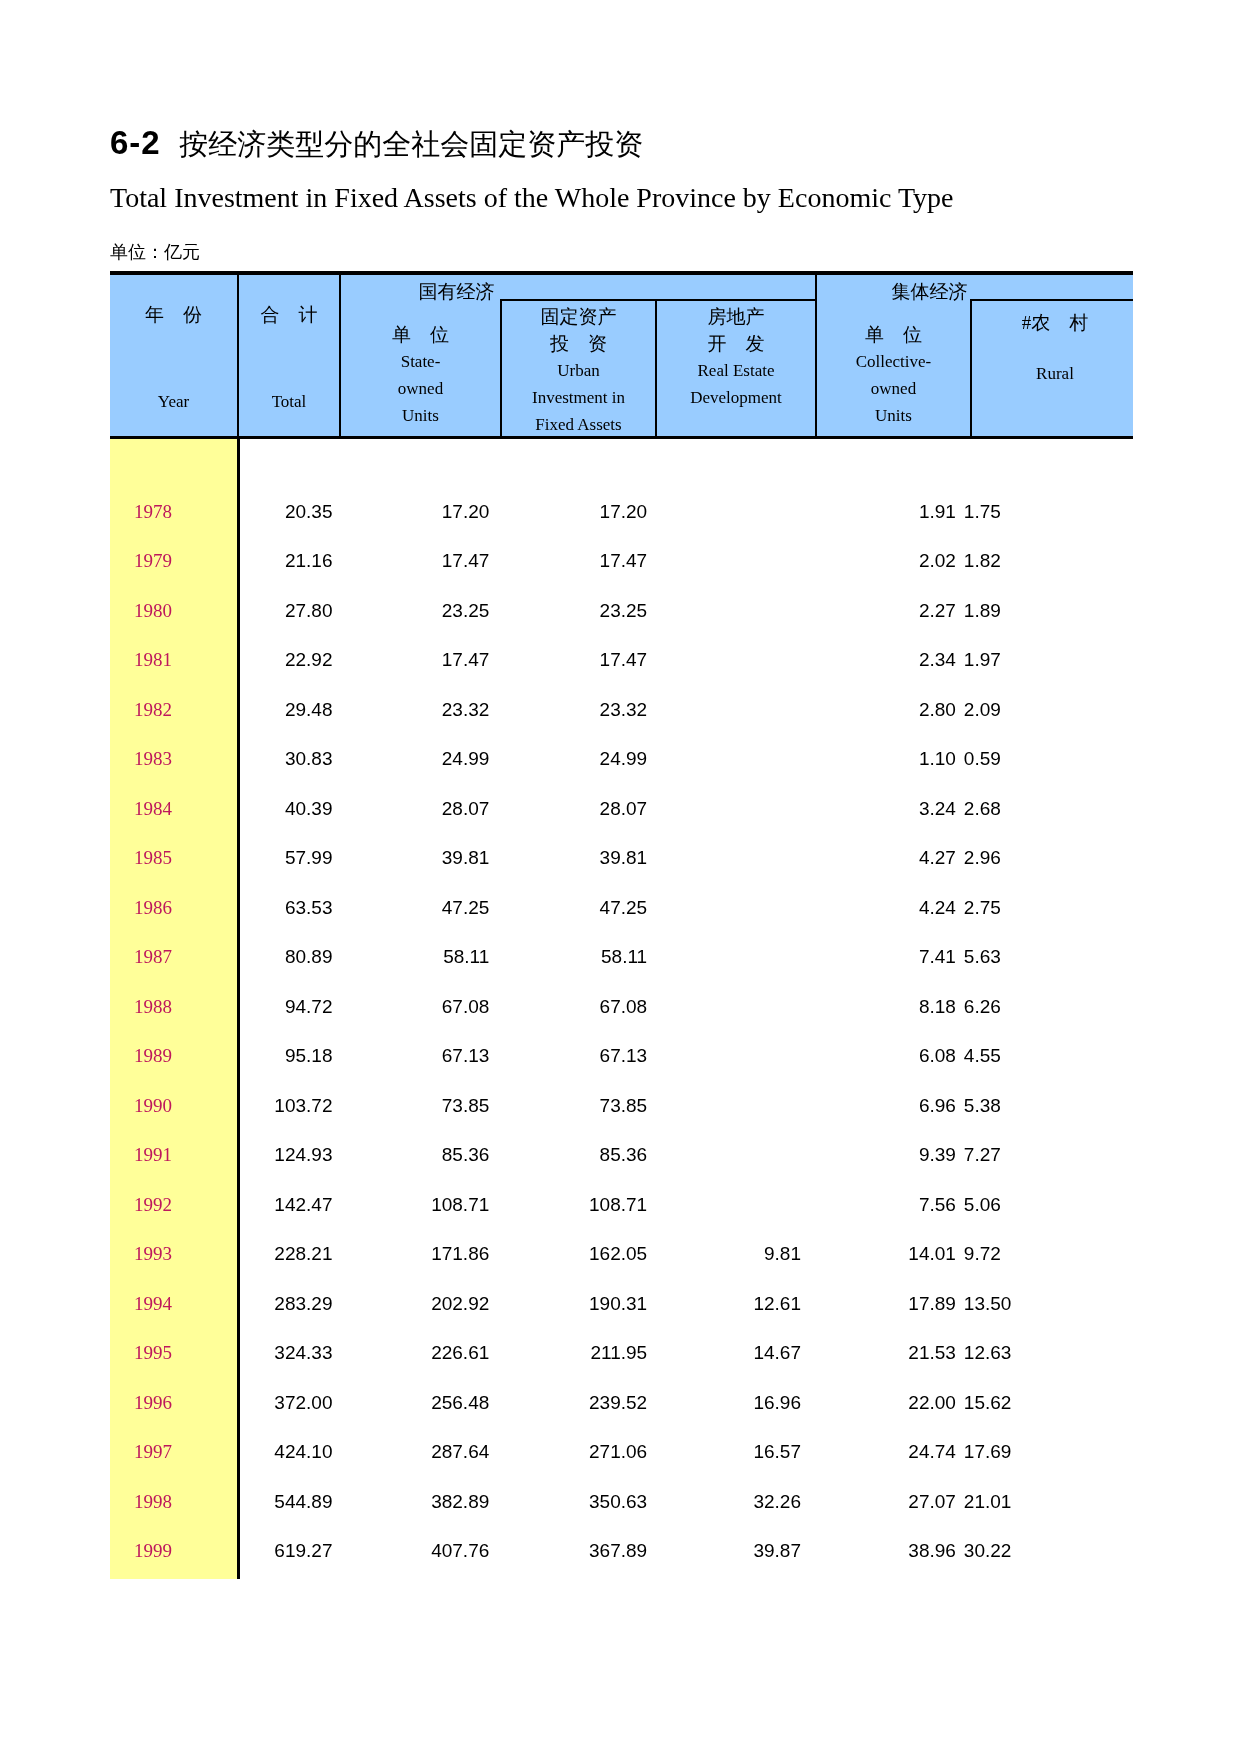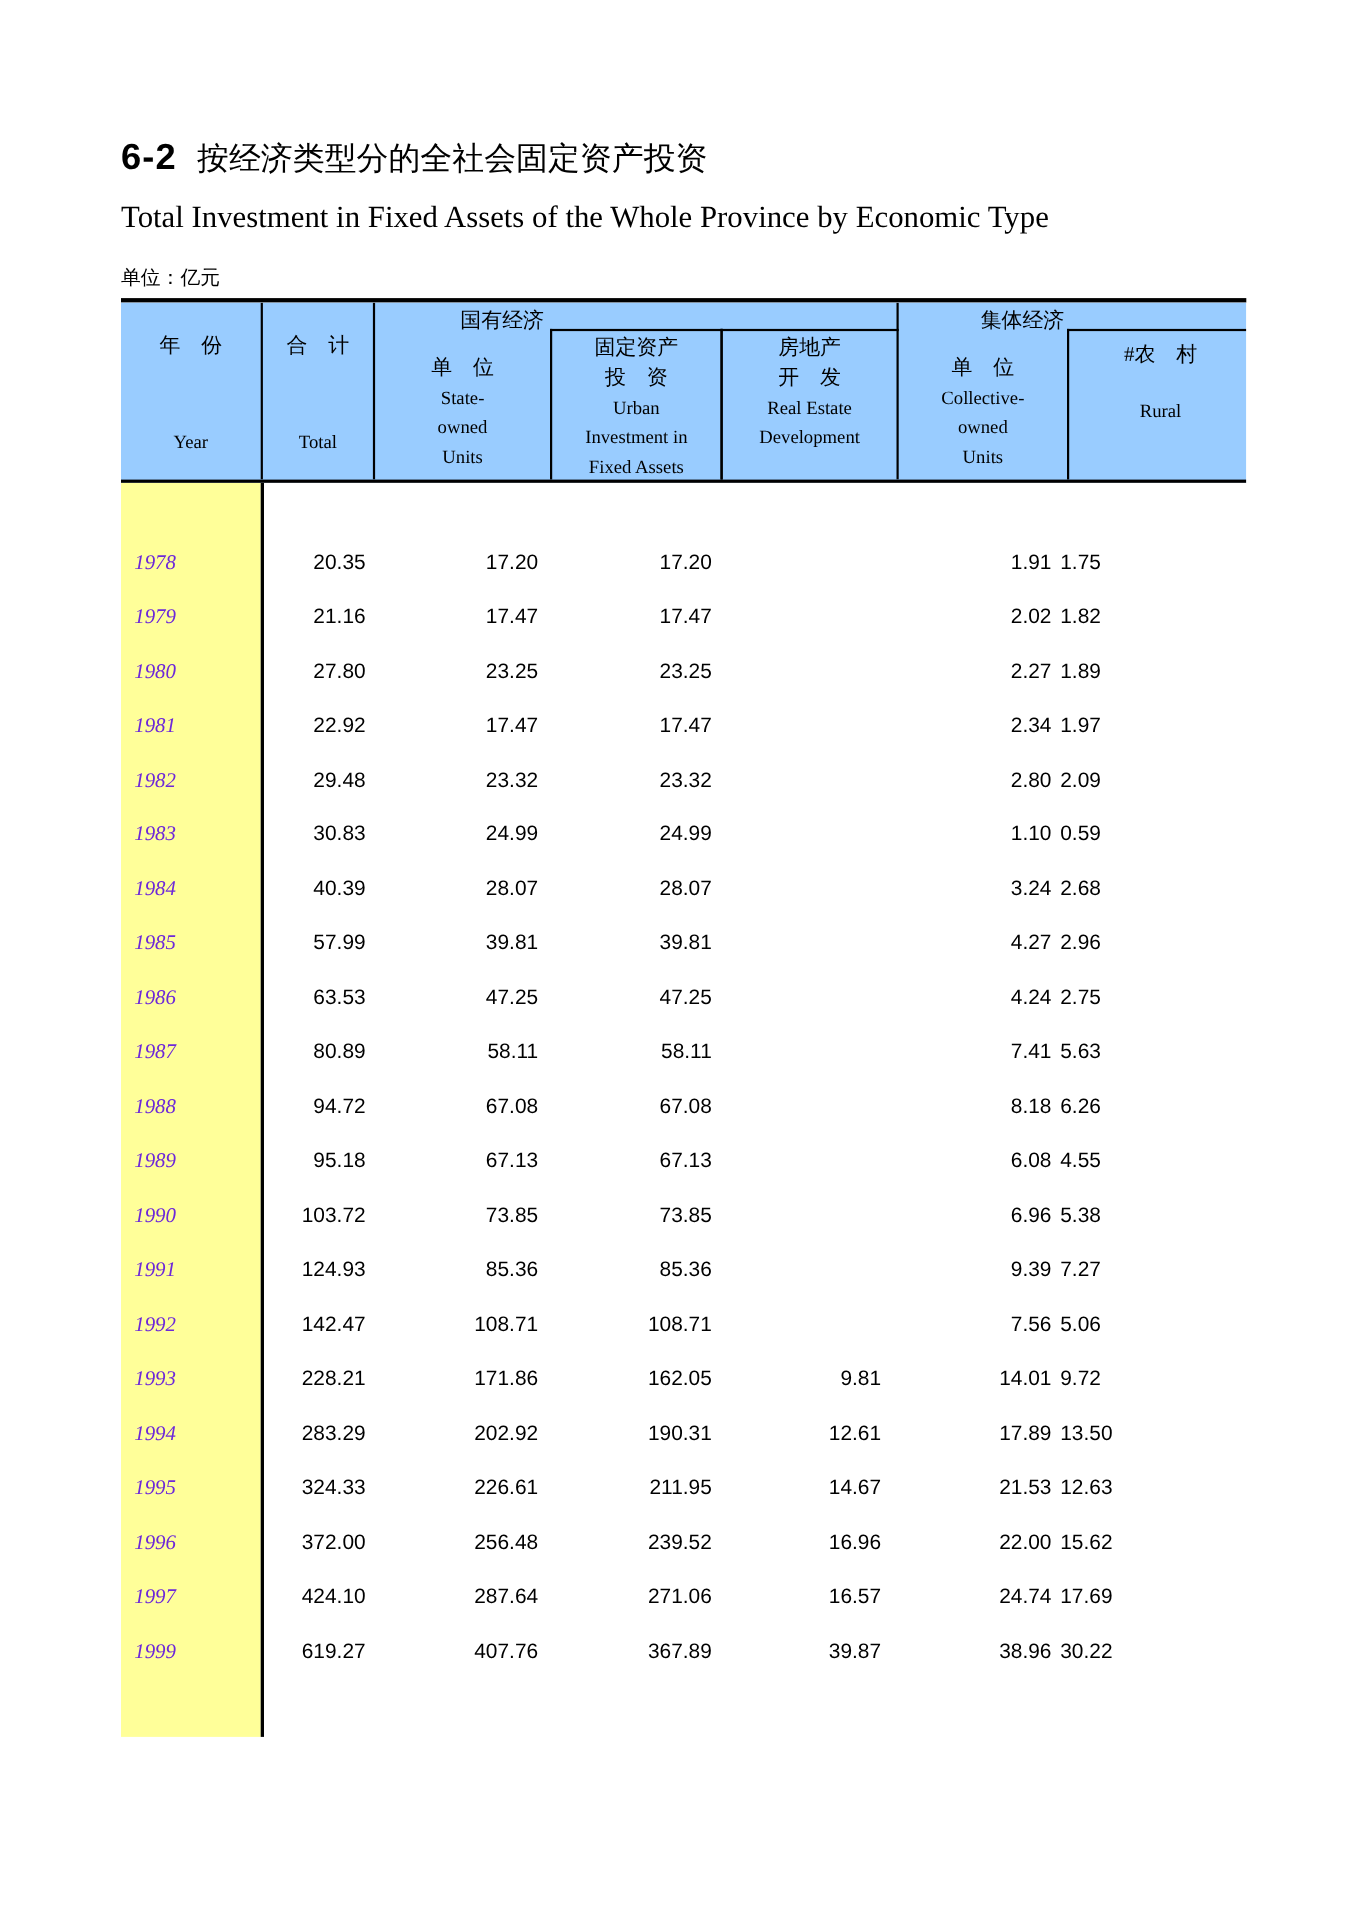--- a/index.html
+++ b/index.html
@@ -39,21 +39,21 @@
   .zh  { font-family: "Liberation Serif", serif; font-size: 19px; line-height: 27px; white-space: pre; }
   .en  { font-family: "Liberation Serif", serif; font-size: 17px; line-height: 27px; }
   .gap60 { height: 60px; } .gap24 { height: 24px; }
   
   .tbody { position: relative; height: 1140px; background: #fff; overflow: hidden; }
   .yearbg { position: absolute; left: 0; top: 0; bottom: 0; width: 127px; background: #ffff99; }
   .bodyline { position: absolute; left: 127px; top: 0; bottom: 0; width: 3px; background: #000; }
   .spacer { height: 48px; }
   .trow { position: relative; display: flex; height: 49.5px; align-items: center; }
   .cell { font-size: 19px; white-space: nowrap; }
-  .c-year  { width: 128px; padding-left: 12px; font-family: "Liberation Serif", serif; color: #6d28d9; font-style: italic; }
+  .c-year  { width: 128px; padding-left: 24px; font-family: "Liberation Serif", serif; color: #be185d; }
   .c-total { width: 102px; text-align: right; padding-right: 6px; }
   .c-state { width: 160px; text-align: right; padding-right: 8px; }
   .c-urban { width: 155px; text-align: right; padding-right: 4px; }
   .c-re    { width: 161px; text-align: right; padding-right: 10px; }
   .c-coll  { width: 154px; text-align: right; padding-right: 8px; }
   .c-rural { width: 170px; padding-right: 56px; }
 </style>
 </head>
 <body>
 
@@ -326,20 +326,29 @@
   <div class="trow">
     <div class="cell c-year">1997</div>
     <div class="cell c-total">424.10</div>
     <div class="cell c-state">287.64</div>
     <div class="cell c-urban">271.06</div>
     <div class="cell c-re">16.57</div>
     <div class="cell c-coll">24.74</div>
     <div class="cell c-rural">17.69</div>
   </div>
 
+  <div class="trow">
+    <div class="cell c-year">1998</div>
+    <div class="cell c-total">544.89</div>
+    <div class="cell c-state">382.89</div>
+    <div class="cell c-urban">350.63</div>
+    <div class="cell c-re">32.26</div>
+    <div class="cell c-coll">27.07</div>
+    <div class="cell c-rural">21.01</div>
+  </div>
 
   <div class="trow">
     <div class="cell c-year">1999</div>
     <div class="cell c-total">619.27</div>
     <div class="cell c-state">407.76</div>
     <div class="cell c-urban">367.89</div>
     <div class="cell c-re">39.87</div>
     <div class="cell c-coll">38.96</div>
     <div class="cell c-rural">30.22</div>
   </div>

